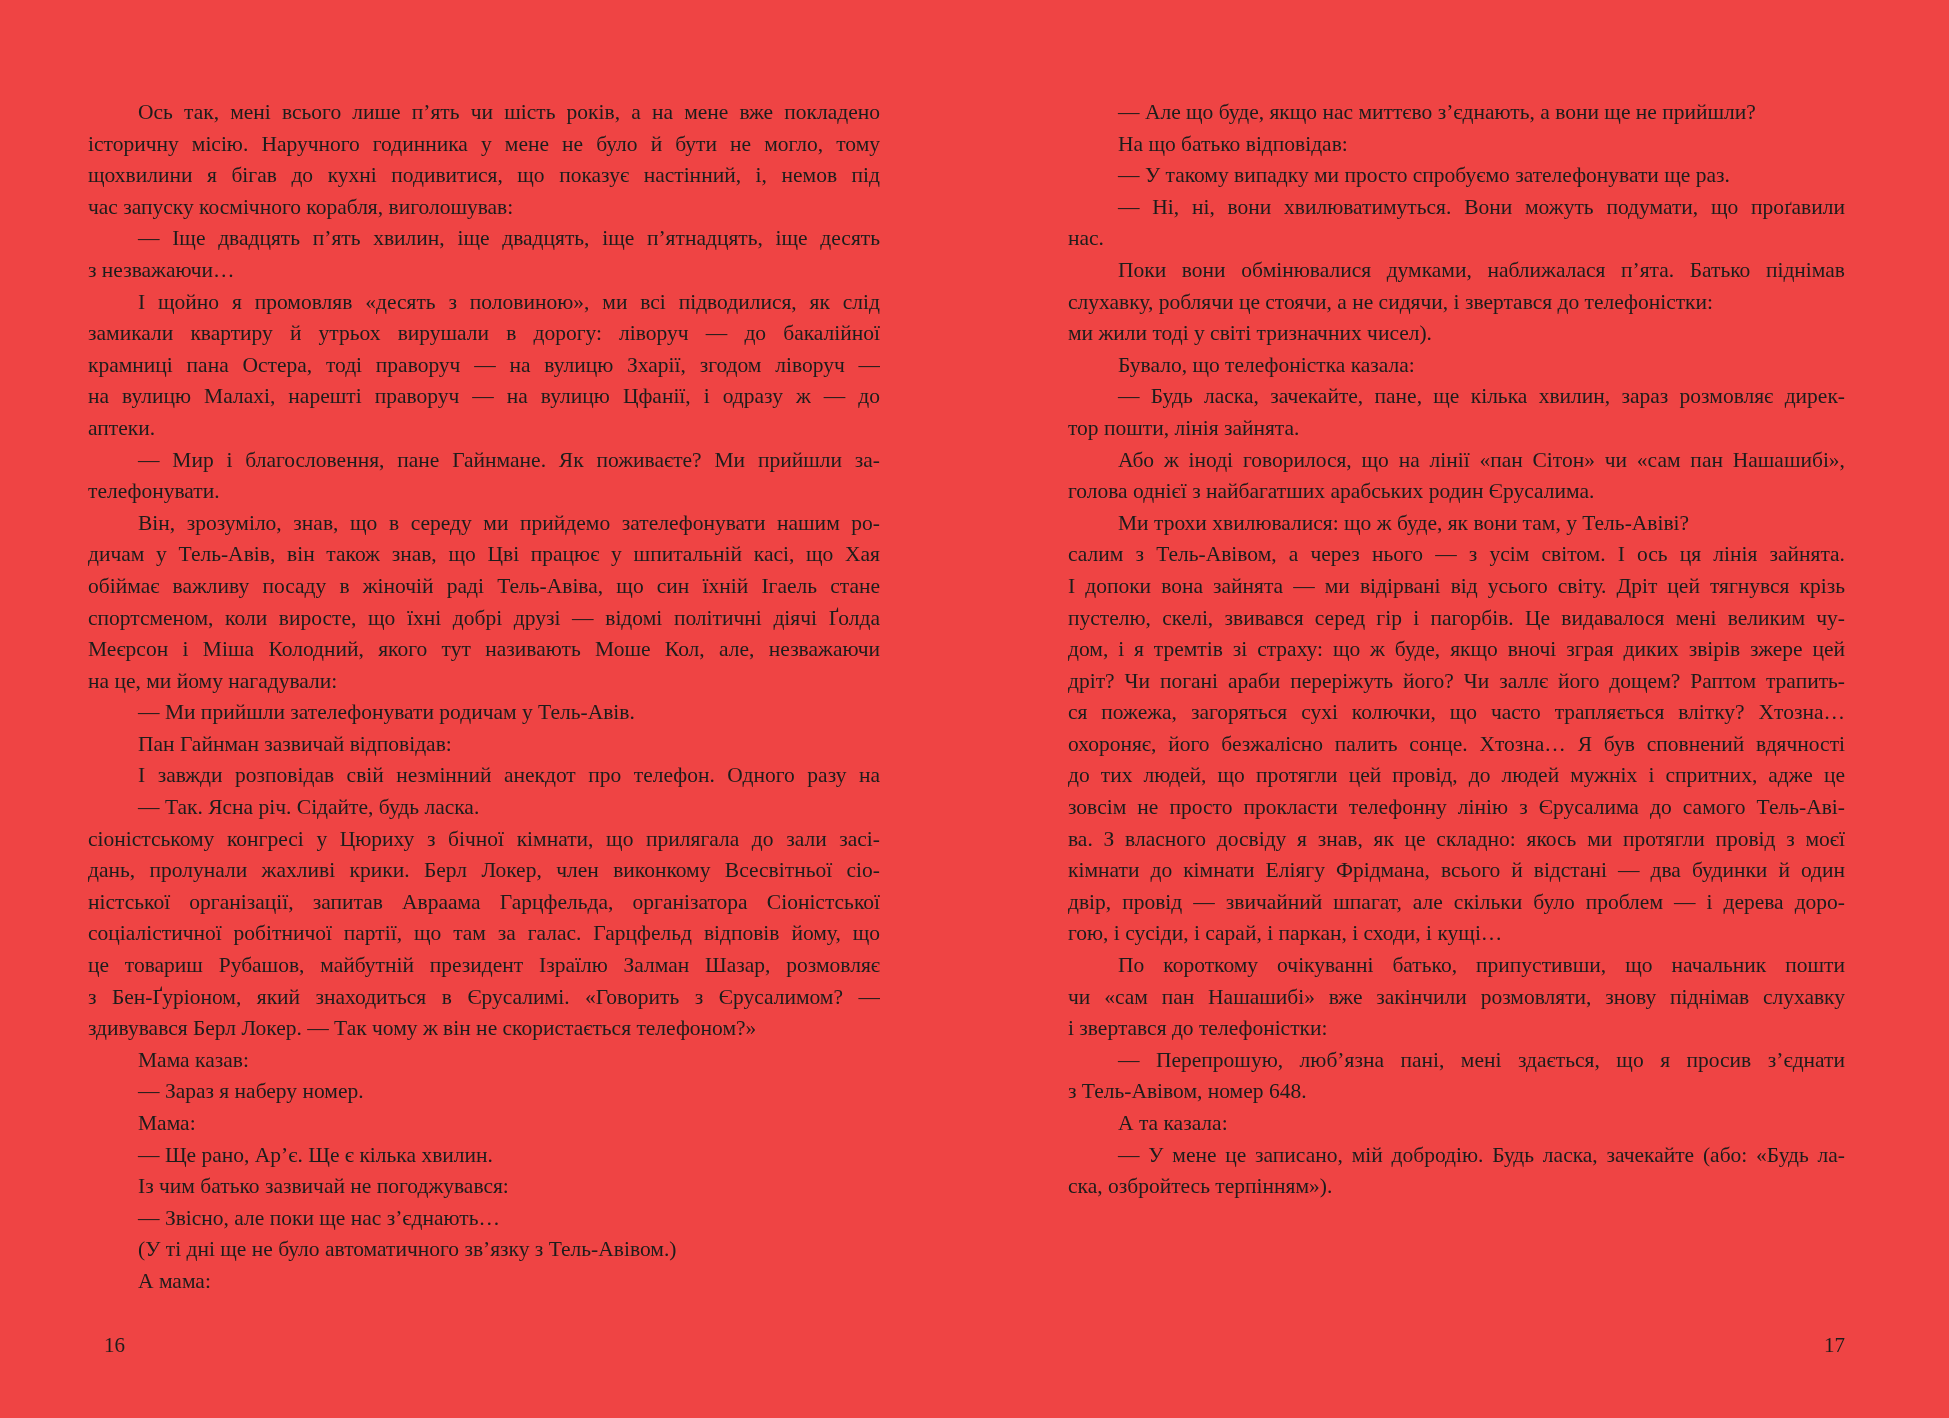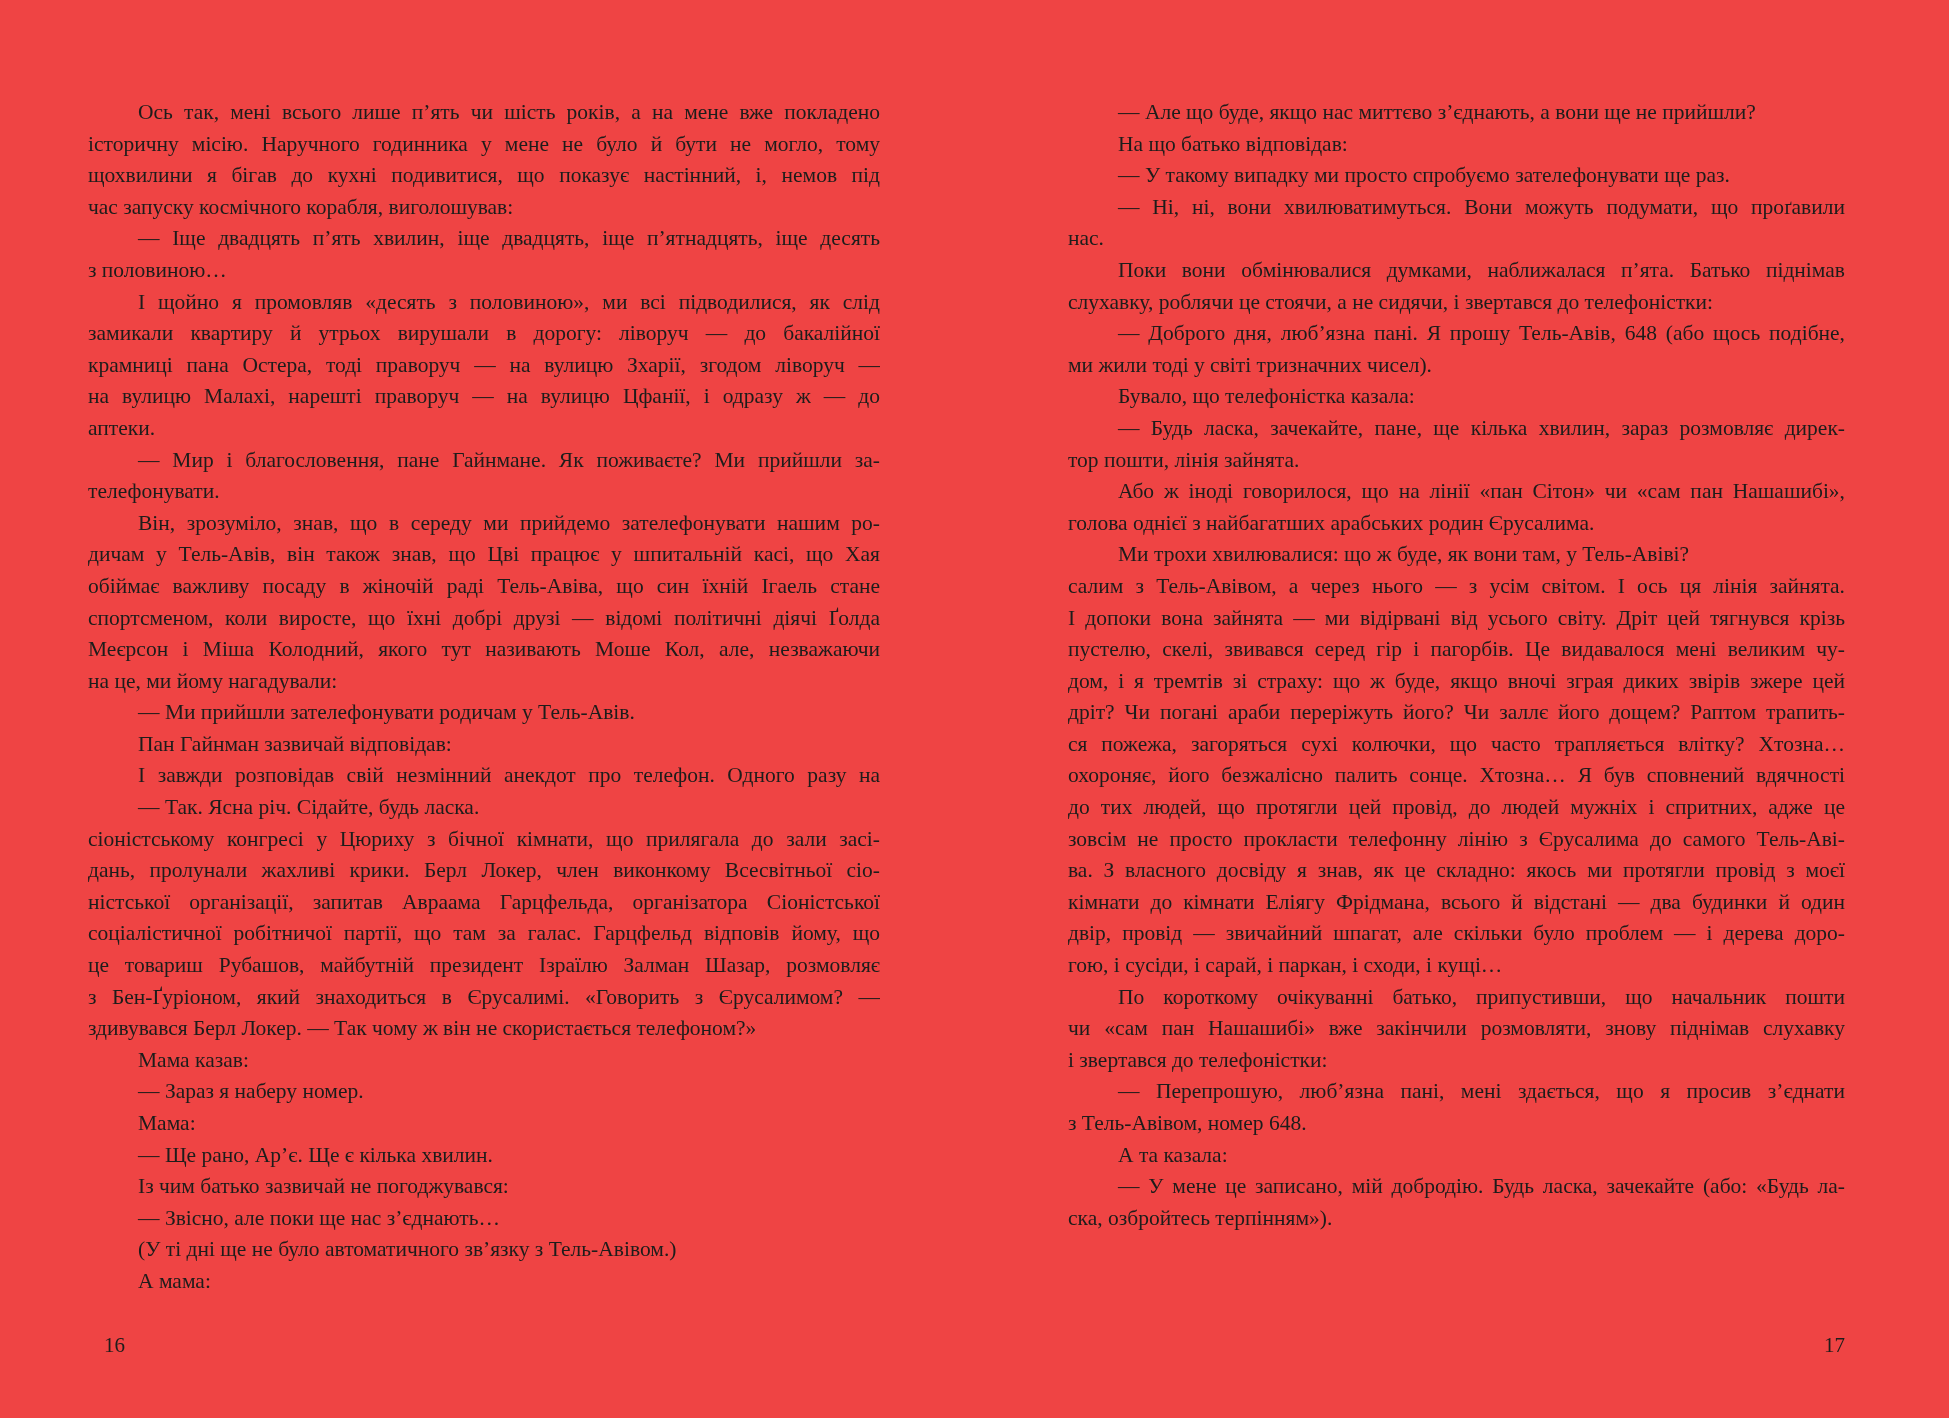--- a/index.html
+++ b/index.html
@@ -47,21 +47,21 @@
 <body>
 
 <div class="spread">
 
   <div class="page-text left">
       <div class="line indent">Ось так, мені всього лише п’ять чи шість років, а на мене вже покладено</div>
       <div class="line">історичну місію. Наручного годинника у мене не було й бути не могло, тому</div>
       <div class="line">щохвилини я бігав до кухні подивитися, що показує настінний, і, немов під</div>
       <div class="line last">час запуску космічного корабля, виголошував:</div>
       <div class="line indent">— Іще двадцять п’ять хвилин, іще двадцять, іще п’ятнадцять, іще десять</div>
-      <div class="line last">з половиною…</div>
+      <div class="line last">з незважаючи…</div>
       <div class="line indent">І щойно я промовляв «десять з половиною», ми всі підводилися, як слід</div>
       <div class="line">замикали квартиру й утрьох вирушали в дорогу: ліворуч — до бакалійної</div>
       <div class="line">крамниці пана Остера, тоді праворуч — на вулицю Зхарії, згодом ліворуч —</div>
       <div class="line">на вулицю Малахі, нарешті праворуч — на вулицю Цфанії, і одразу ж — до</div>
       <div class="line last">аптеки.</div>
       <div class="line indent">— Мир і благословення, пане Гайнмане. Як поживаєте? Ми прийшли за-</div>
       <div class="line last">телефонувати.</div>
       <div class="line indent">Він, зрозуміло, знав, що в середу ми прийдемо зателефонувати нашим ро-</div>
       <div class="line">дичам у Тель-Авів, він також знав, що Цві працює у шпитальній касі, що Хая</div>
       <div class="line">обіймає важливу посаду в жіночій раді Тель-Авіва, що син їхній Ігаель стане</div>
@@ -90,21 +90,20 @@
     </div>
 
   <div class="page-text right">
       <div class="line indent last">— Але що буде, якщо нас миттєво з’єднають, а вони ще не прийшли?</div>
       <div class="line indent last">На що батько відповідав:</div>
       <div class="line indent last">— У такому випадку ми просто спробуємо зателефонувати ще раз.</div>
       <div class="line indent">— Ні, ні, вони хвилюватимуться. Вони можуть подумати, що проґавили</div>
       <div class="line last">нас.</div>
       <div class="line indent">Поки вони обмінювалися думками, наближалася п’ята. Батько піднімав</div>
       <div class="line last">слухавку, роблячи це стоячи, а не сидячи, і звертався до телефоністки:</div>
-      <div class="line indent">— Доброго дня, люб’язна пані. Я прошу Тель-Авів, 648 (або щось подібне,</div>
       <div class="line last">ми жили тоді у світі тризначних чисел).</div>
       <div class="line indent last">Бувало, що телефоністка казала:</div>
       <div class="line indent">— Будь ласка, зачекайте, пане, ще кілька хвилин, зараз розмовляє дирек-</div>
       <div class="line last">тор пошти, лінія зайнята.</div>
       <div class="line indent">Або ж іноді говорилося, що на лінії «пан Сітон» чи «сам пан Нашашибі»,</div>
       <div class="line last">голова однієї з найбагатших арабських родин Єрусалима.</div>
       <div class="line indent last">Ми трохи хвилювалися: що ж буде, як вони там, у Тель-Авіві?</div>
       <div class="line">салим з Тель-Авівом, а через нього — з усім світом. І ось ця лінія зайнята.</div>
       <div class="line">І допоки вона зайнята — ми відірвані від усього світу. Дріт цей тягнувся крізь</div>
       <div class="line">пустелю, скелі, звивався серед гір і пагорбів. Це видавалося мені великим чу-</div>

